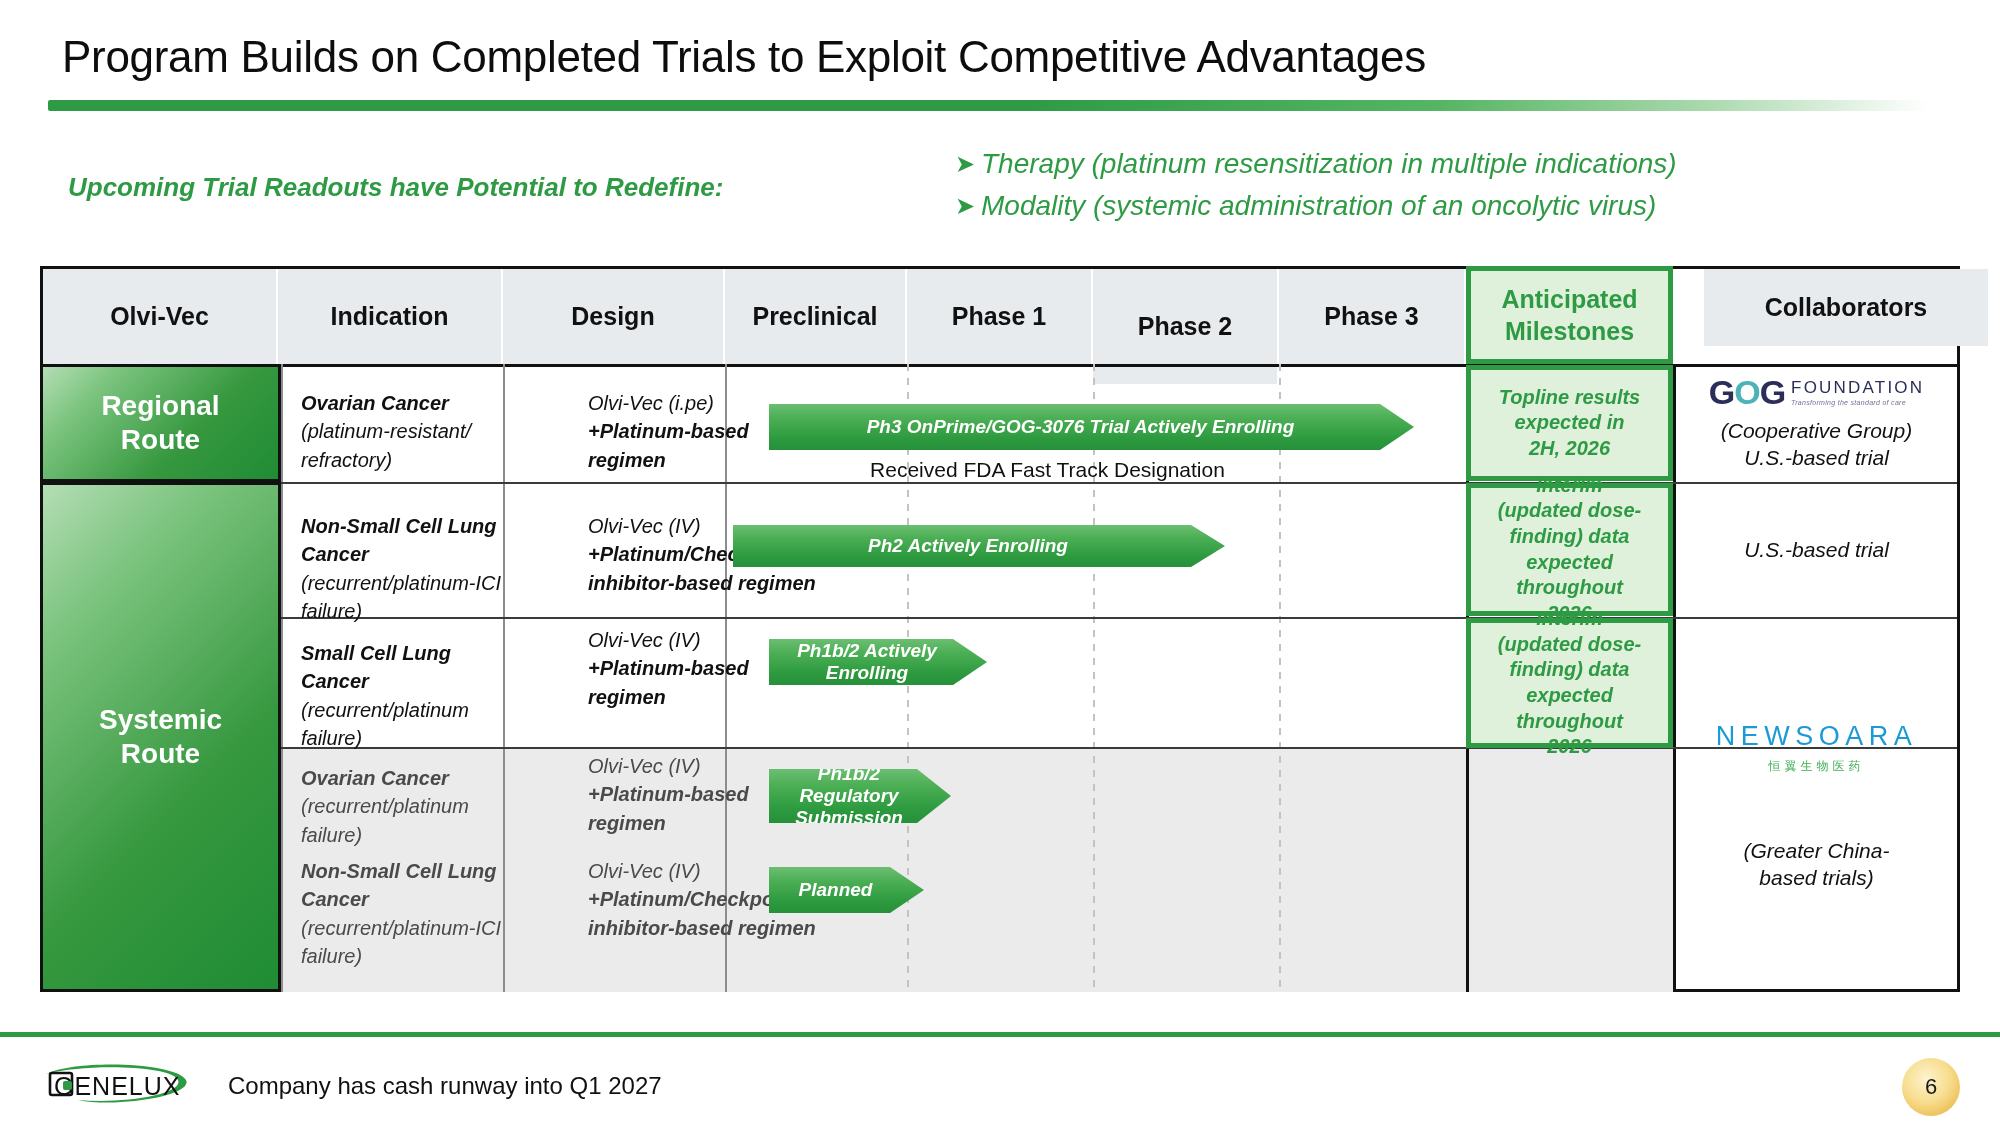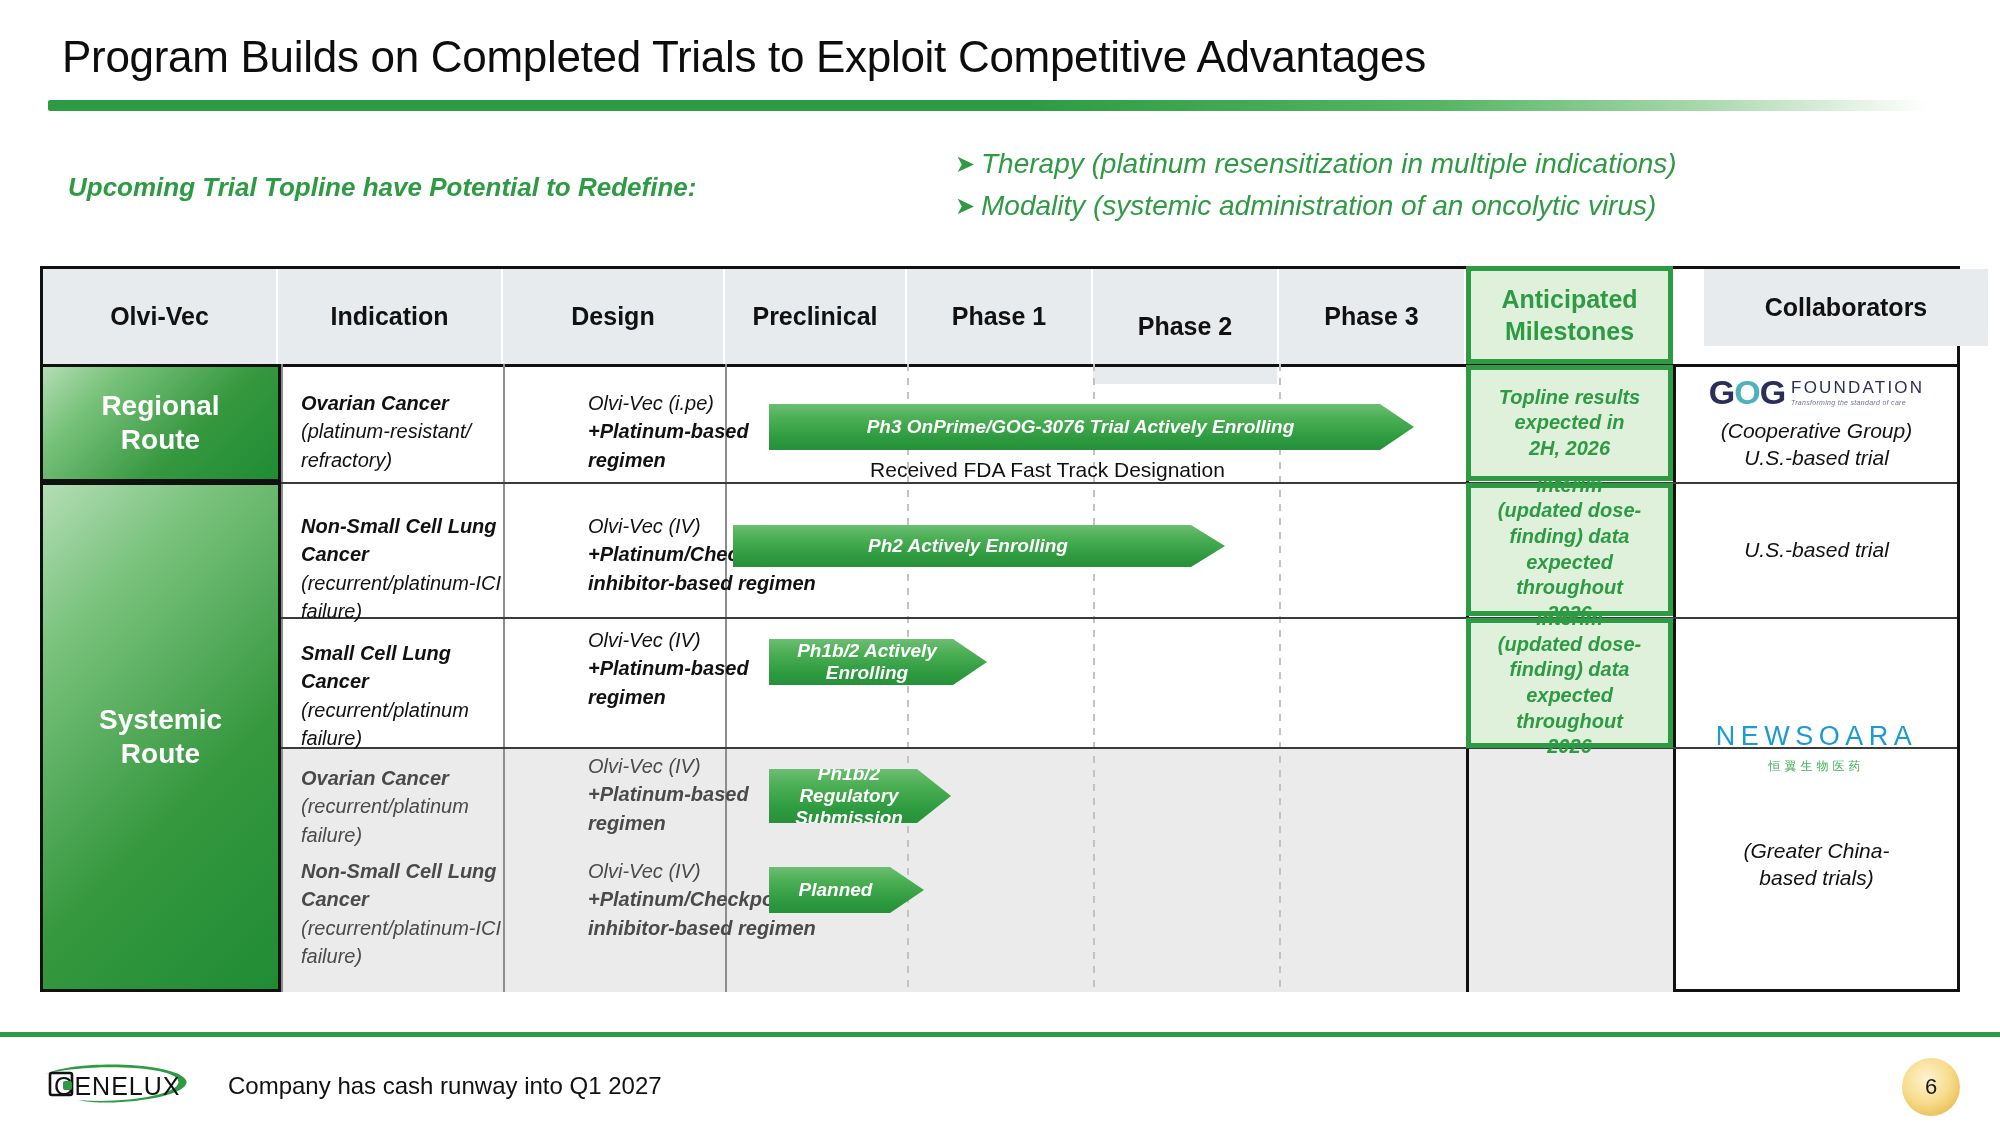--- a/index.html
+++ b/index.html
@@ -144,21 +144,21 @@
   }
 </style>
 </head>
 <body>
 
 <div class="slide">
 
   <div class="title">Program Builds on Completed Trials to Exploit Competitive Advantages</div>
   <div class="title-rule"></div>
 
-  <div class="subtitle">Upcoming Trial Topline have Potential to Redefine:</div>
+  <div class="subtitle">Upcoming Trial Readouts have Potential to Redefine:</div>
   <div class="bullets">
     <div class="bullet">
       <span class="bullet-arrow">➤</span>
       <span class="bullet-text">Therapy (platinum resensitization in multiple indications)</span>
     </div>
     <div class="bullet">
       <span class="bullet-arrow">➤</span>
       <span class="bullet-text">Modality (systemic administration of an oncolytic virus)</span>
     </div>
   </div>

